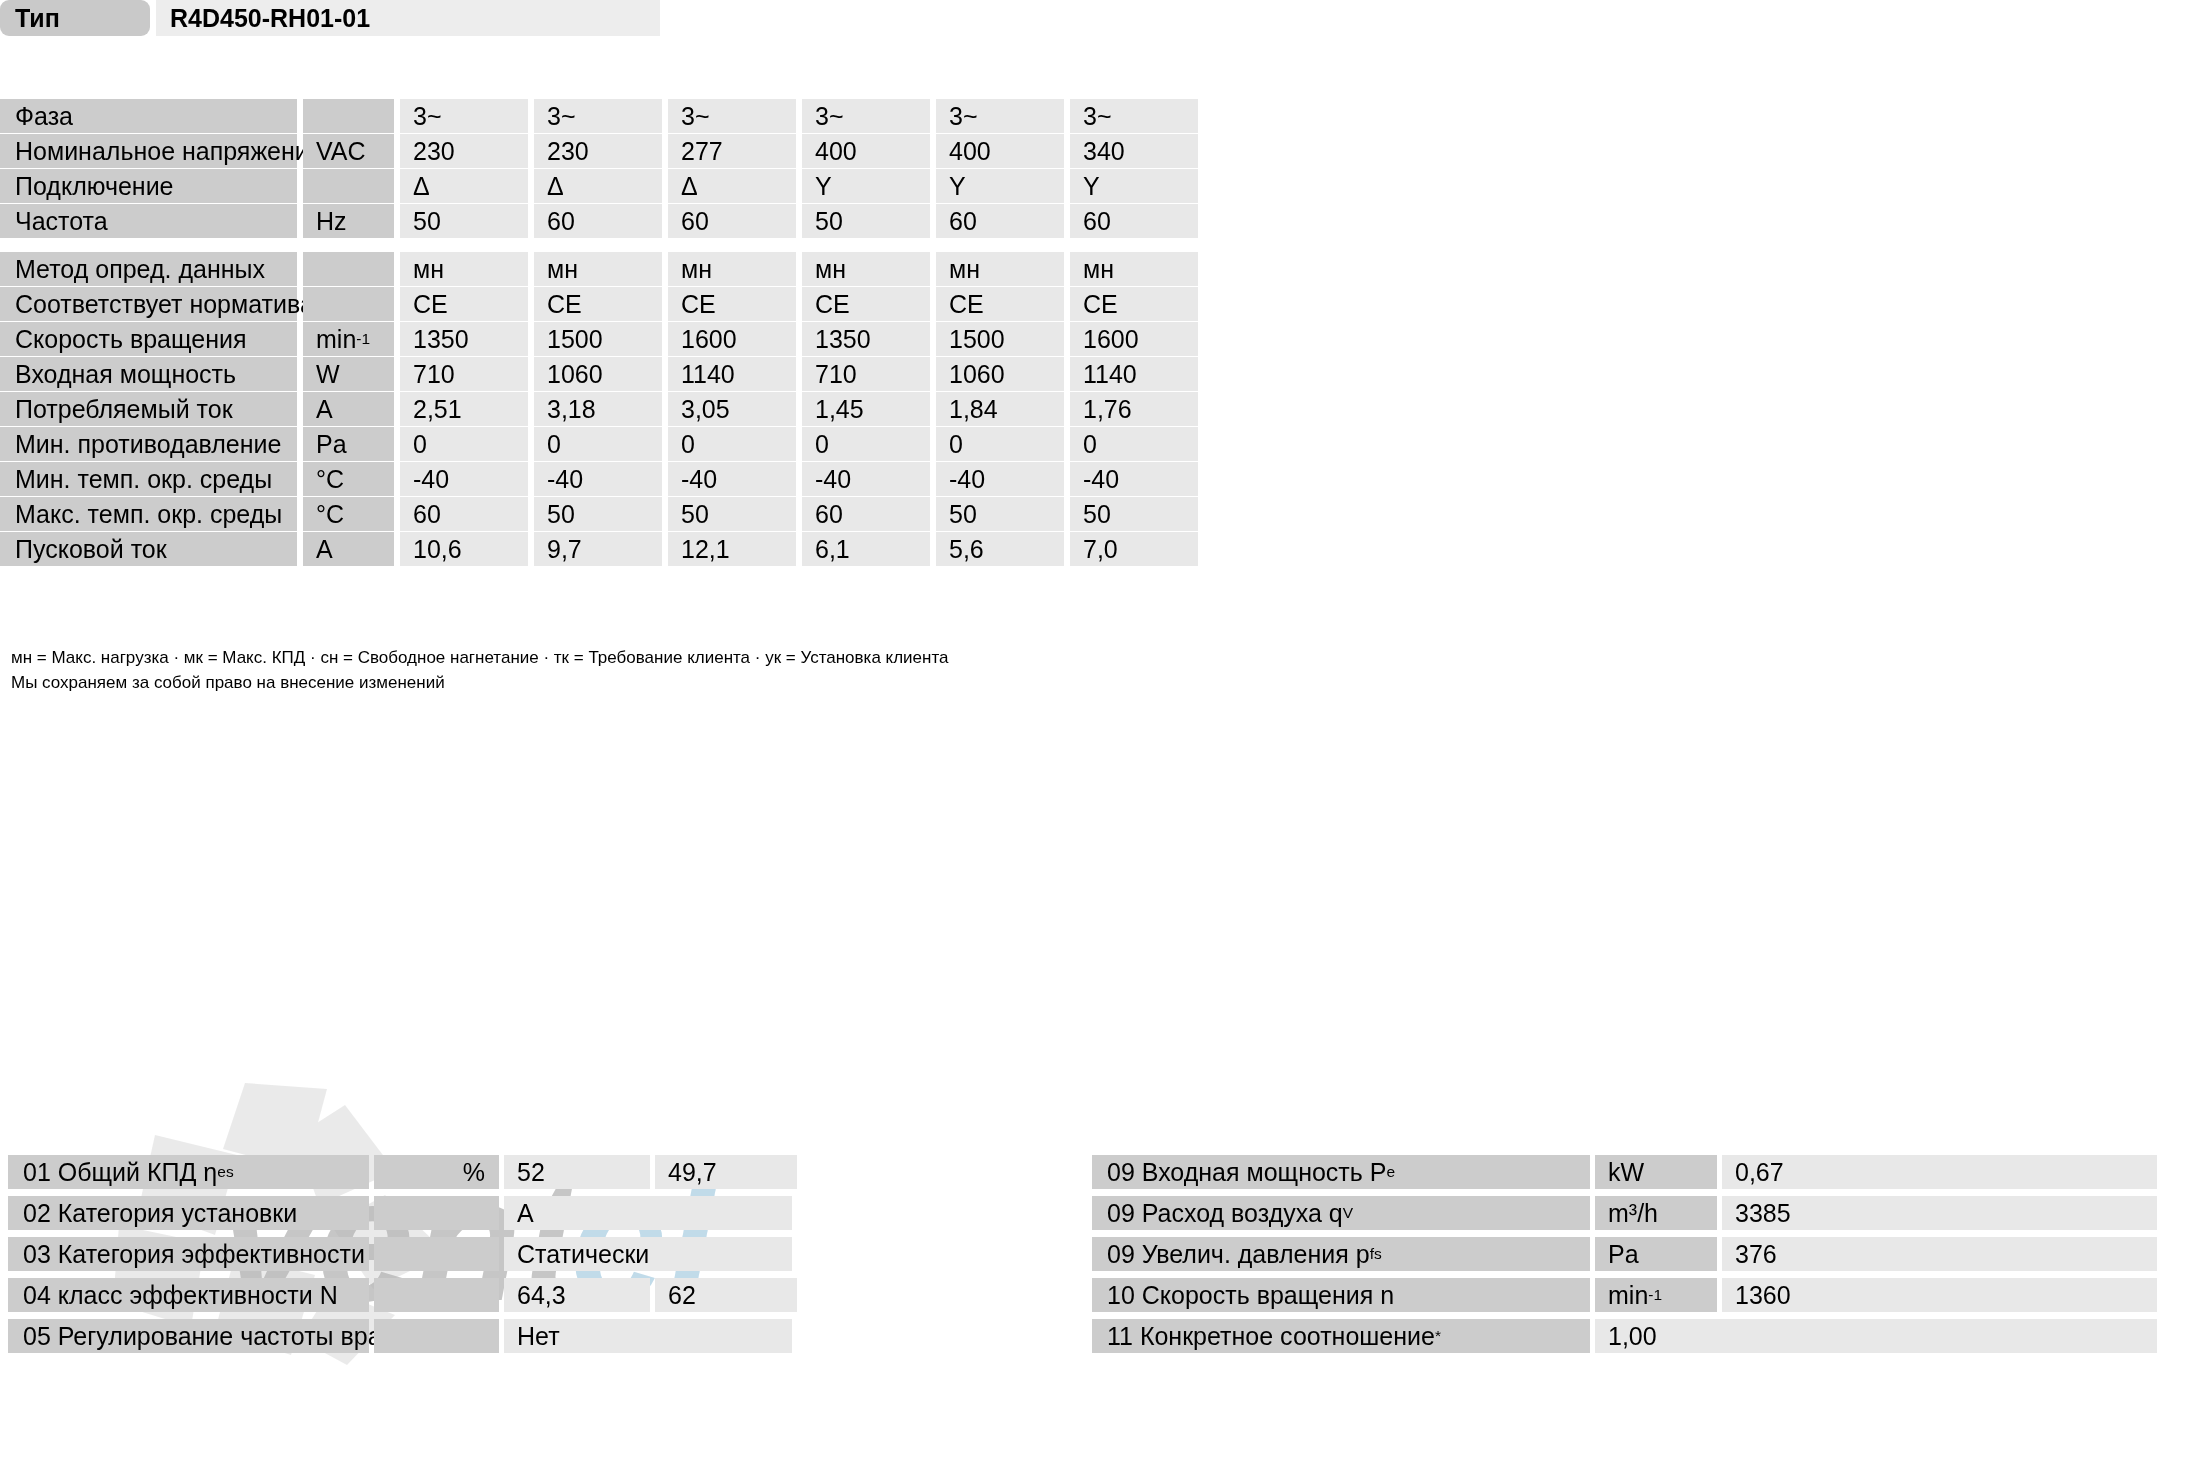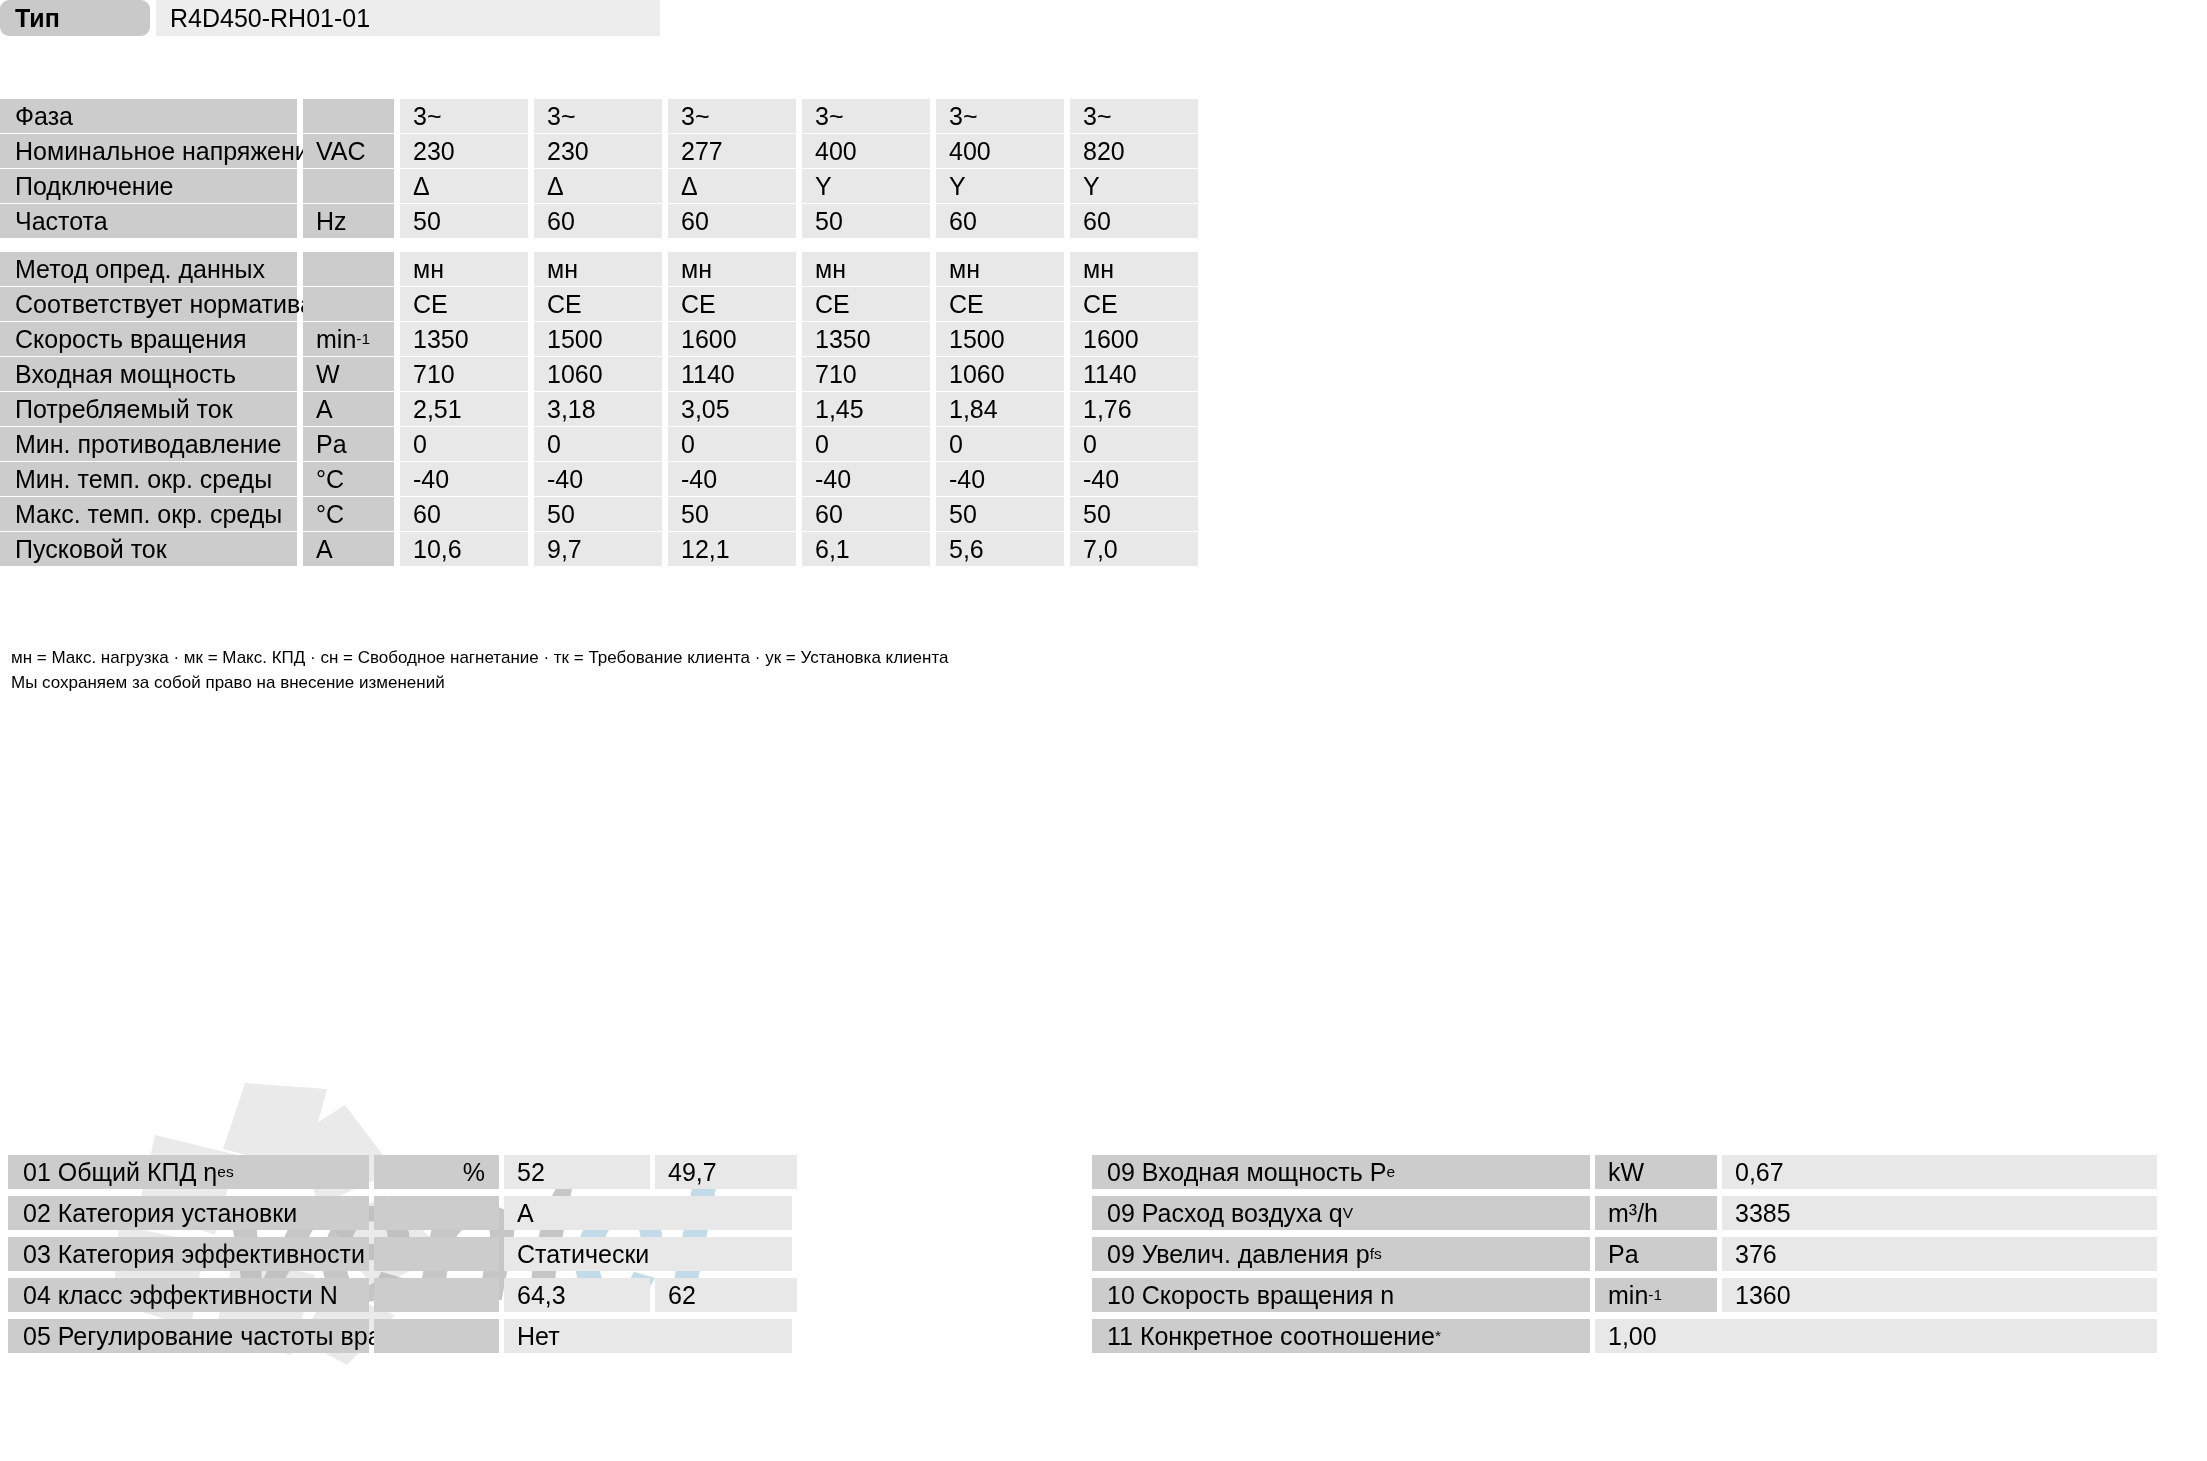--- a/index.html
+++ b/index.html
@@ -41,21 +41,21 @@
   .hdr-row{display:flex;margin-bottom:7px;height:36px;}
   .hdr-key{
     width:150px;height:36px;background:#c9c9c9;
     display:flex;align-items:center;padding-left:15px;
     box-sizing:border-box;font-weight:bold;font-size:25px;border-radius:9px;
   }
   .hdr-sep{width:6px;}
   .hdr-val{
     width:504px;height:36px;background:#ededed;
     display:flex;align-items:center;padding-left:14px;
-    box-sizing:border-box;font-weight:normal;font-size:25px;
+    box-sizing:border-box;font-weight:bold;font-size:25px;
   }
 
   
   #spec-table{position:absolute;left:0;top:99px;z-index:2;}
   .spec-row{display:flex;height:28px;margin-bottom:7px;justify-content:space-between;}
   .spec-row.gap{margin-bottom:20px;}
   .spec-row .cell{height:34px;}
   .c-label{width:297px;}
   .c-sep{width:6px;}
   .c-unit{width:91px;}
@@ -146,21 +146,21 @@
       <div class="cell val c-data">230</div>
       <div class="c-dsep"></div>
       <div class="cell val c-data">230</div>
       <div class="c-dsep"></div>
       <div class="cell val c-data">277</div>
       <div class="c-dsep"></div>
       <div class="cell val c-data">400</div>
       <div class="c-dsep"></div>
       <div class="cell val c-data">400</div>
       <div class="c-dsep"></div>
-      <div class="cell val c-data">820</div>
+      <div class="cell val c-data">340</div>
     </div>
     <div class="spec-row">
       <div class="cell lbl c-label">Подключение</div>
       <div class="c-sep"></div>
       <div class="cell c-unit unit"></div>
       <div class="c-dsep"></div>
       <div class="cell val c-data">Δ</div>
       <div class="c-dsep"></div>
       <div class="cell val c-data">Δ</div>
       <div class="c-dsep"></div>

